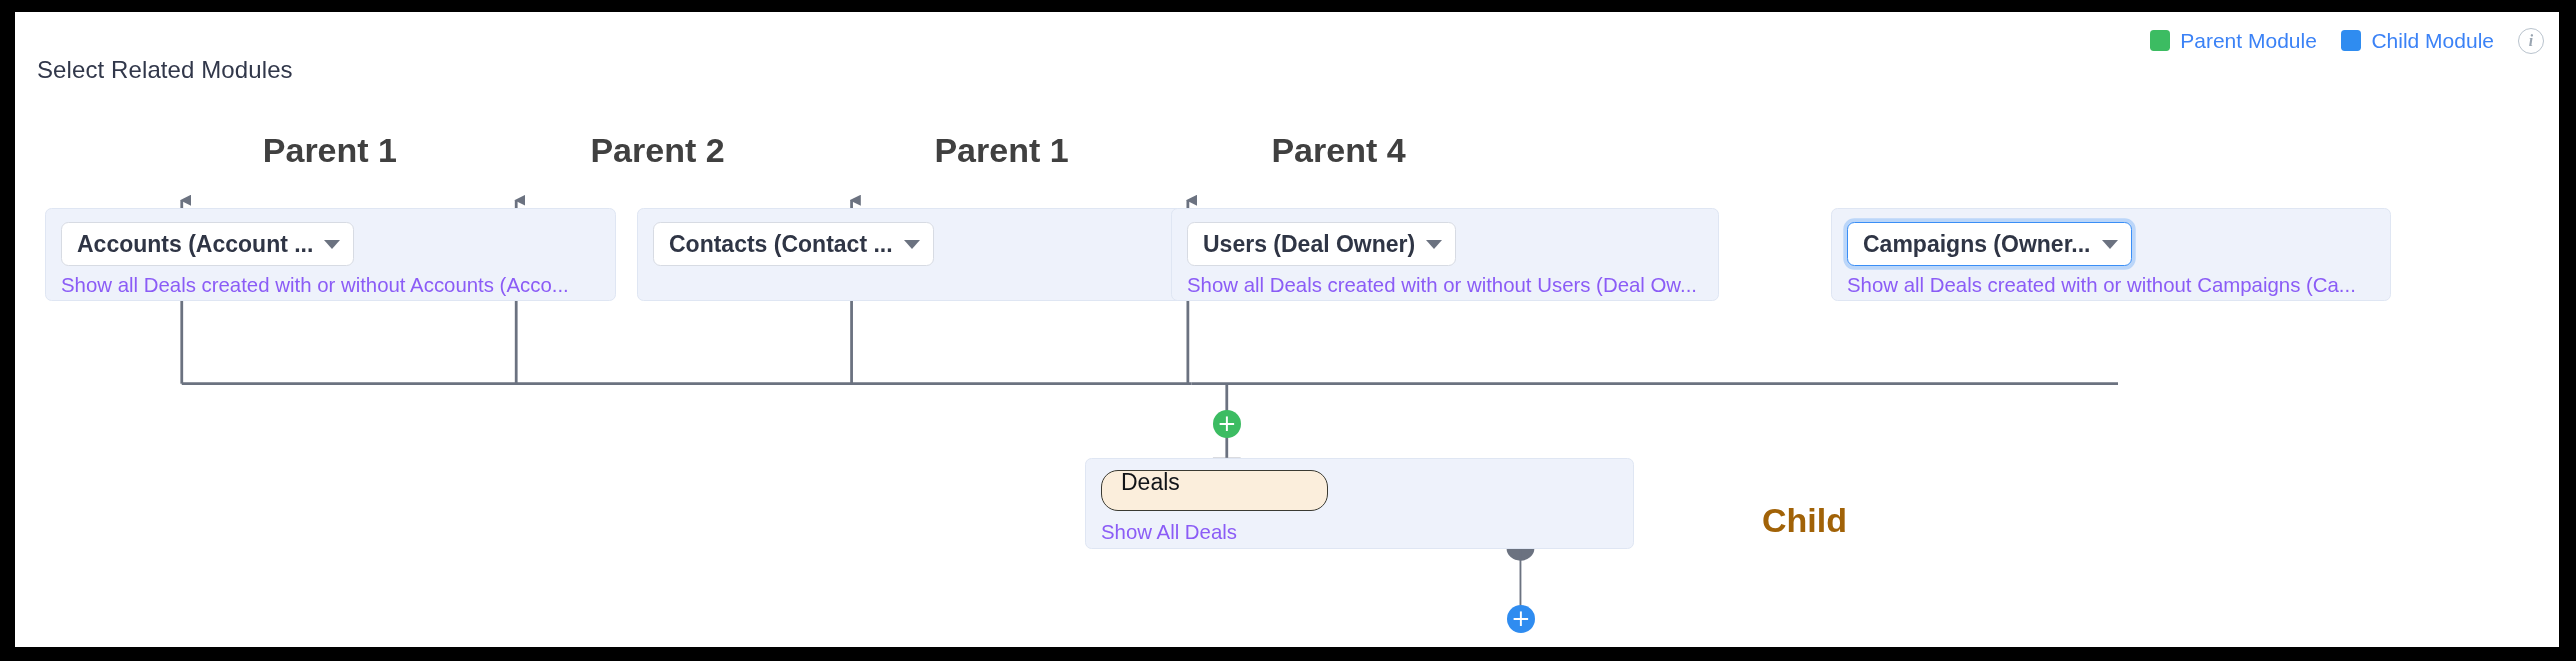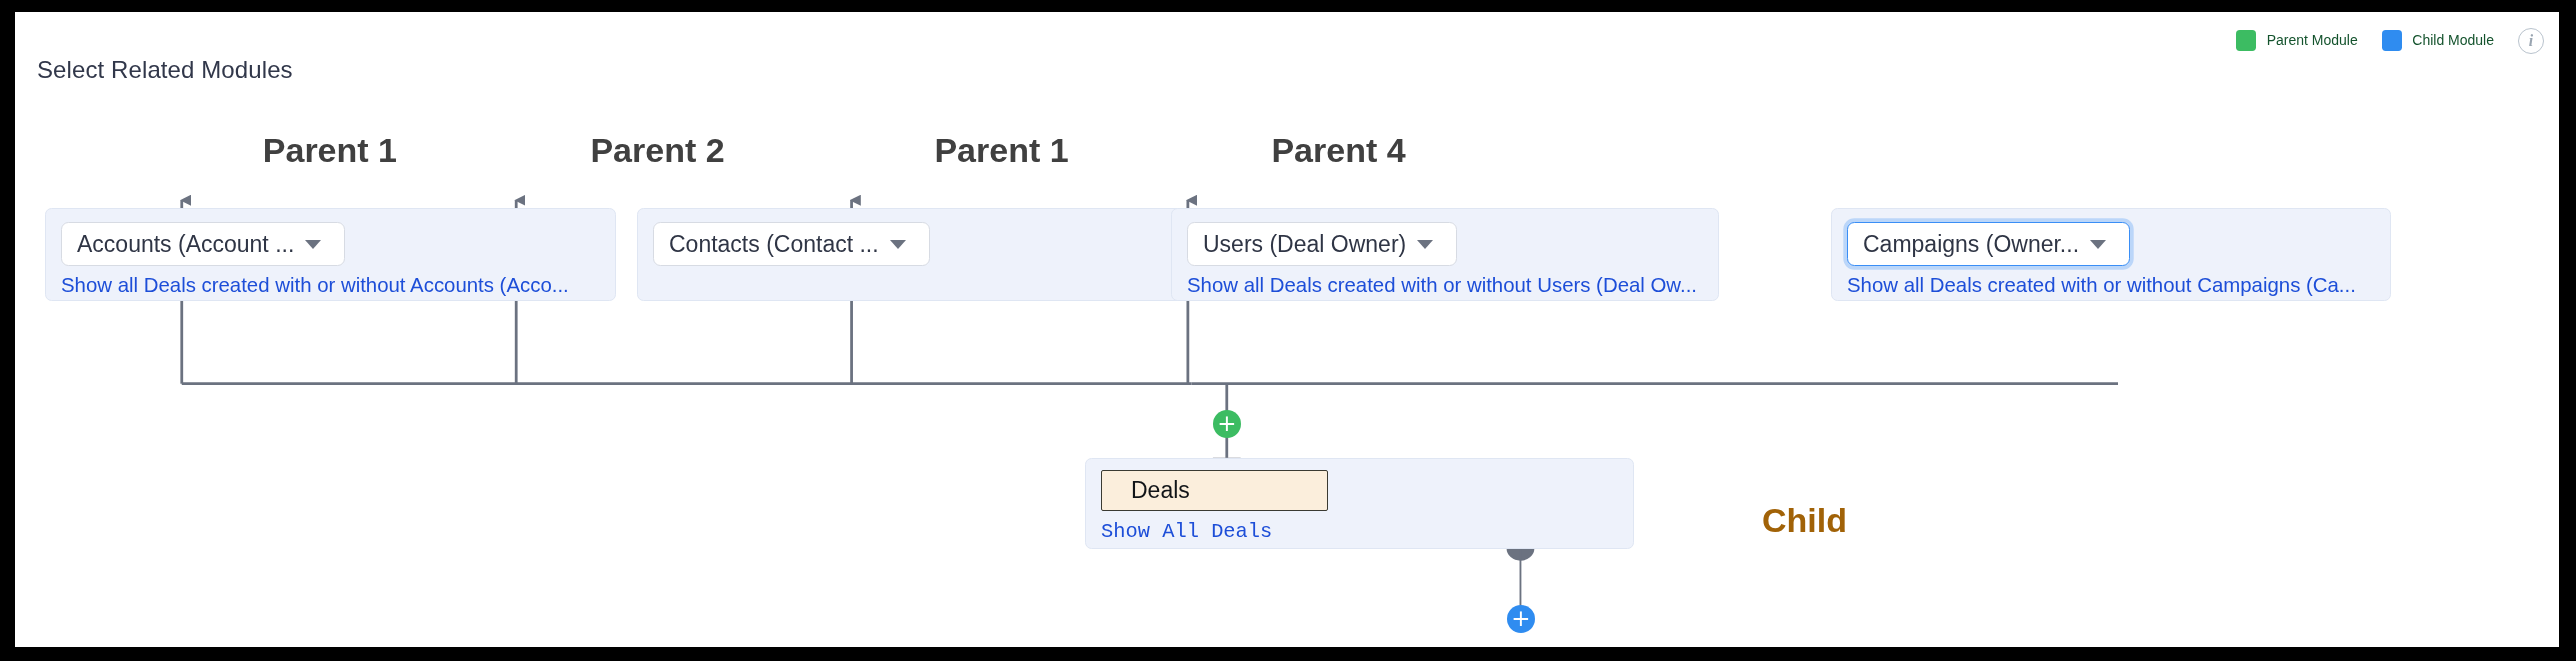--- a/index.html
+++ b/index.html
@@ -22,21 +22,21 @@
     font-size:24px; color:#31374a; font-weight:400;
     letter-spacing:0.1px; white-space:nowrap;
   }
   #legend {
     position:absolute; right:15px; top:12px;
     display:flex; align-items:center; gap:24px;
     height:33px;
   }
   .legend-item { display:flex; align-items:center; gap:10.2px; }
   .legend-swatch { width:20.4px; height:20.4px; border-radius:3.7px; display:block; }
-  .legend-label { font-size:14px; color:#14532d; white-space:nowrap; }
+  .legend-label { font-size:21px; color:#3b82f6; white-space:nowrap; }
   #info-icon {
     width:26px; height:26px; border-radius:50%;
     border:1.9px solid #b9c3cd; color:#9aa5b1;
     display:flex; align-items:center; justify-content:center;
     font-size:15.8px; font-family:"Liberation Serif", serif;
     font-style:italic; font-weight:bold; line-height:1;
   }
 
   
   .col-heading {
@@ -53,66 +53,67 @@
     border-radius:6.5px;
     padding:13px 15px 9.3px 15px;
   }
   .module-card.parent { top:196px; height:93px; }
   .dropdown {
     background:#ffffff;
     border:0.9px solid #d7dbe3;
     border-radius:7.4px;
     height:44px;
     display:inline-flex; align-items:center;
-    padding:0 23px 0 15px;
+    padding:0 13px 0 15px;
     gap:11px;
     position:relative;
+    font-weight:bold;
   }
   .dropdown.focused {
     border:1.9px solid #3a8ef6;
     box-shadow:0 0 0 3.7px rgba(58,142,246,.28);
   }
   .dropdown-label {
     font-size:23px; color:#2f3545; white-space:nowrap;
     line-height:1;
   }
   .caret {
     width:0; height:0;
     border-left:8.3px solid transparent;
     border-right:8.3px solid transparent;
     border-top:9.3px solid #6b7280;
     flex:none;
   }
   .card-desc {
     margin-top:8.3px;
-    font-size:20.4px; color:#1d4ed8;
+    font-size:20.4px; color:#8b5cf6;
     white-space:nowrap; overflow:hidden;
     line-height:1.1;
   }
 
   
   #child-card {
     position:absolute;
     left:1070px; top:446px;
     width:549px; height:91px;
     background:#eef2fb;
     border:0.9px solid #dfe6f3;
     border-radius:6.5px;
     padding:11px 15px 9.3px 15px;
   }
   #child-tag {
     background:#fbeedc;
     border:0.9px solid #3a3a32;
-    border-radius:2px;
+    border-radius:17px;
     height:41px; width:227px;
-    display:flex; align-items:center;
-    padding-left:29px;
+    display:flex; align-items:flex-start;
+    padding-left:19px;
   }
   #child-tag .tag-label { font-size:23px; color:#111418; line-height:1; }
-  #child-card .card-desc { margin-top:10.2px;font-family:Liberation Mono, monospace; }
+  #child-card .card-desc { margin-top:10.2px; }
 
   #child-heading {
     position:absolute; left:1747px; top:489px;
     font-size:34px; font-weight:bold; color:#a16207;
     white-space:nowrap;
   }
 
   
   #connectors { position:absolute; left:0; top:0; width:2544px; height:635px; }
 

